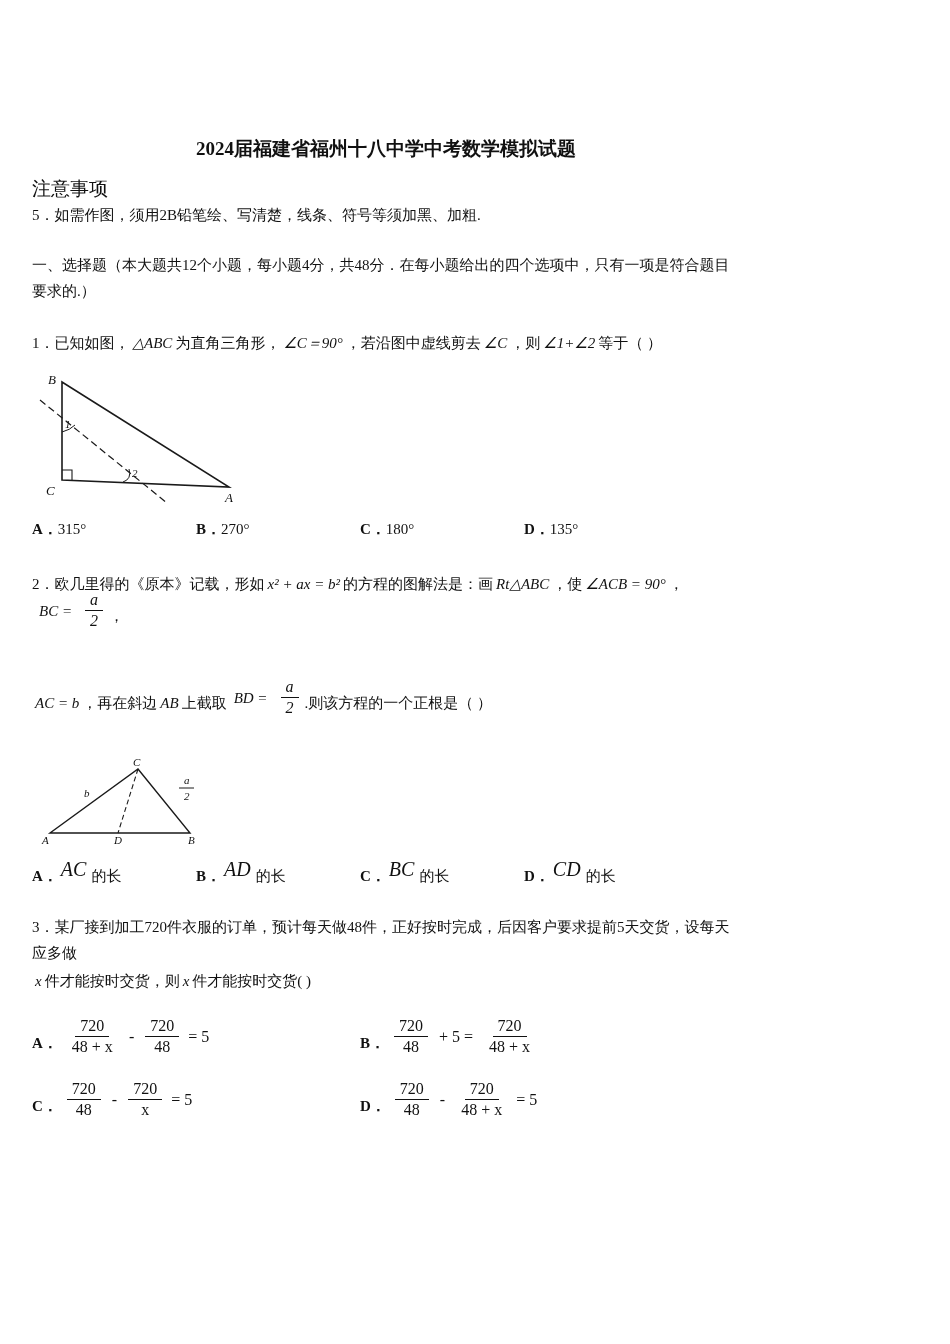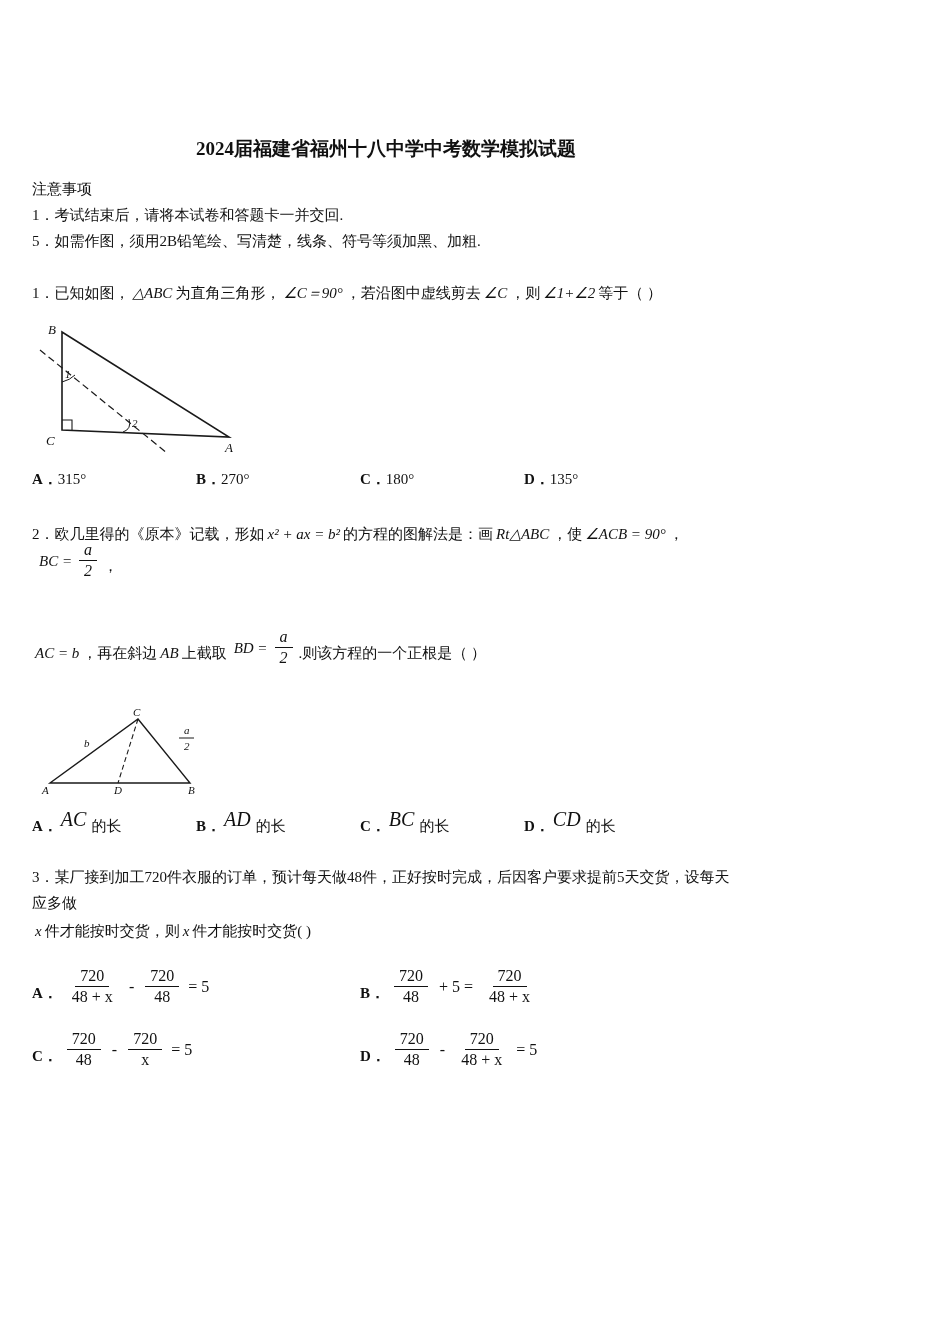--- a/index.html
+++ b/index.html
@@ -8,21 +8,21 @@
     font-family:"Liberation Serif", serif;
     color:#111; font-size:15px;
   }
   .page { box-sizing:border-box; width:785px; height:1344px; padding:104px 45px 30px 32px; background:#fff;margin-top:32px; }
   .title {
     margin:0 0 14px 0; text-align:center;
     font-size:19px; font-weight:700;
     font-family:"Liberation Serif", serif;
   }
   p { margin:0; line-height:26px; }
-  .notice-heading { font-size:15px; }
+  .notice-heading { font-size:19px; }
   .notice-item { font-size:15px; }
   .section-heading { margin-top:24px; }
   .q-text { margin-top:2px; }
   .q1-text { margin-top:26px; }
   .mi { font-style:italic; margin:0 3px; font-family:"Liberation Serif", serif; }
   .raised-sm { position:relative; top:-5px; font-size:20px; margin-right:5px; }
 
   
   .fig { display:block; }
   .fig1 { margin:14px 0 8px 0; }
@@ -38,21 +38,21 @@
 
   
   .frac {
     display:inline-flex; flex-direction:column; align-items:center;
     vertical-align:middle; line-height:20px; font-size:16px;
     font-family:"Liberation Serif", serif; margin:0 2px;
   }
   .frac .num { border-bottom:1.4px solid #111; padding:0 5px; }
   .frac .den { padding:0 5px; }
   .frac.italic { font-style:italic; }
-  .mgroup { display:inline-flex; align-items:center; gap:2px; vertical-align:middle; position:relative; top:-7px; margin:0 4px; }
+  .mgroup { display:inline-flex; align-items:center; gap:8px; vertical-align:middle; position:relative; top:-7px; margin:0 4px; }
   .formula-line { margin-top:32px; }
   .formula-line2 { margin-top:46px; }
 
   
   .q3-row { display:flex; align-items:center; margin-top:22px; }
   .q3-row .q3cell { width:328px; display:inline-flex; align-items:center; gap:7px; }
   .q3-row .q3cell:last-child { width:auto; }
   .q3-op { font-size:16px; margin:0 2px; }
   .q3-tail { font-size:16px; }
   .q3-row .opt-label { align-self:flex-end; padding-bottom:4px; }
@@ -64,24 +64,24 @@
 </style>
 </head>
 <body>
 
 <div class="page">
 
   <h1 class="title">2024届福建省福州十八中学中考数学模拟试题</h1>
 
   <div>
     <p class="notice-heading">注意事项</p>
-    <p class="notice-item">1．考试结束后，请将本试卷和答题卡一并交回.</p>
     <p class="notice-item">5．如需作图，须用2B铅笔绘、写清楚，线条、符号等须加黑、加粗.</p>
   </div>
 
+  <p class="section-heading">一、选择题（本大题共12个小题，每小题4分，共48分．在每小题给出的四个选项中，只有一项是符合题目要求的.）</p>
 
   <div>
     <p class="q-text q1-text"><span>1．已知如图，</span><span class="mi">△ABC</span><span>为直角三角形，</span><span class="mi">∠C＝90°</span><span>，若沿图中虚线剪去</span><span class="mi">∠C</span><span>，则</span><span class="mi">∠1+∠2</span><span>等于（      ）</span></p>
 
     <svg class="fig fig1" width="215" height="140" viewBox="0 0 215 140" xmlns="http://www.w3.org/2000/svg">
       <path d="M30,12 L30,110 L197,117 Z" fill="none" stroke="#1a1a1a" stroke-width="1.6"></path>
       <path d="M30,100 L40,100 L40,110" fill="none" stroke="#1a1a1a" stroke-width="1.1"></path>
       <line x1="8" y1="30" x2="135" y2="133" stroke="#1a1a1a" stroke-width="1.2" stroke-dasharray="7 4"></line>
       <path d="M30,62 Q38,60 43,55" fill="none" stroke="#1a1a1a" stroke-width="1"></path>
       <path d="M91,112 Q100,109 97,99" fill="none" stroke="#1a1a1a" stroke-width="1"></path>

